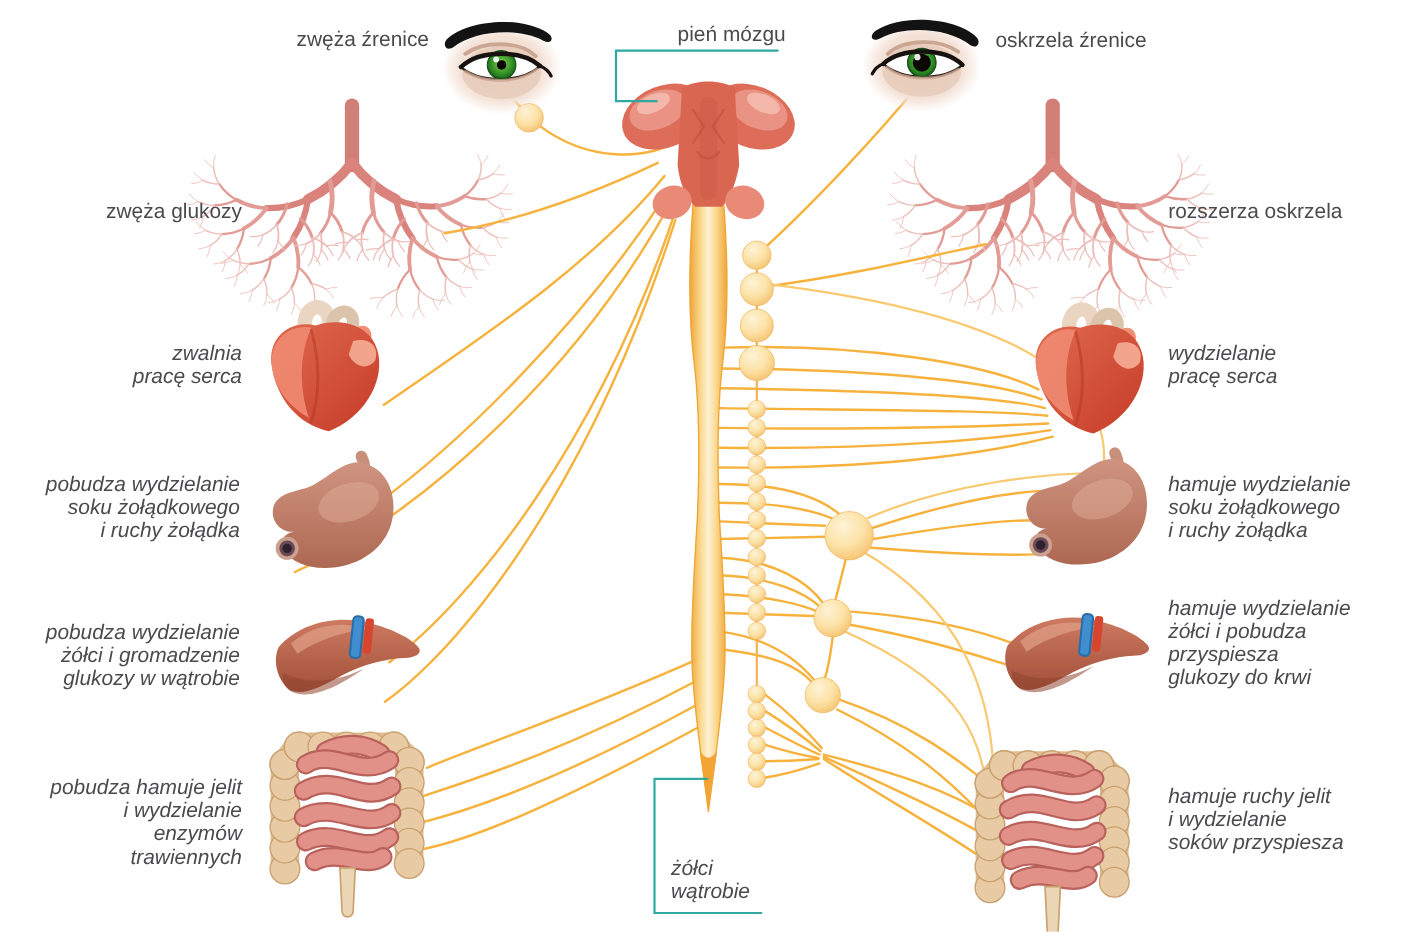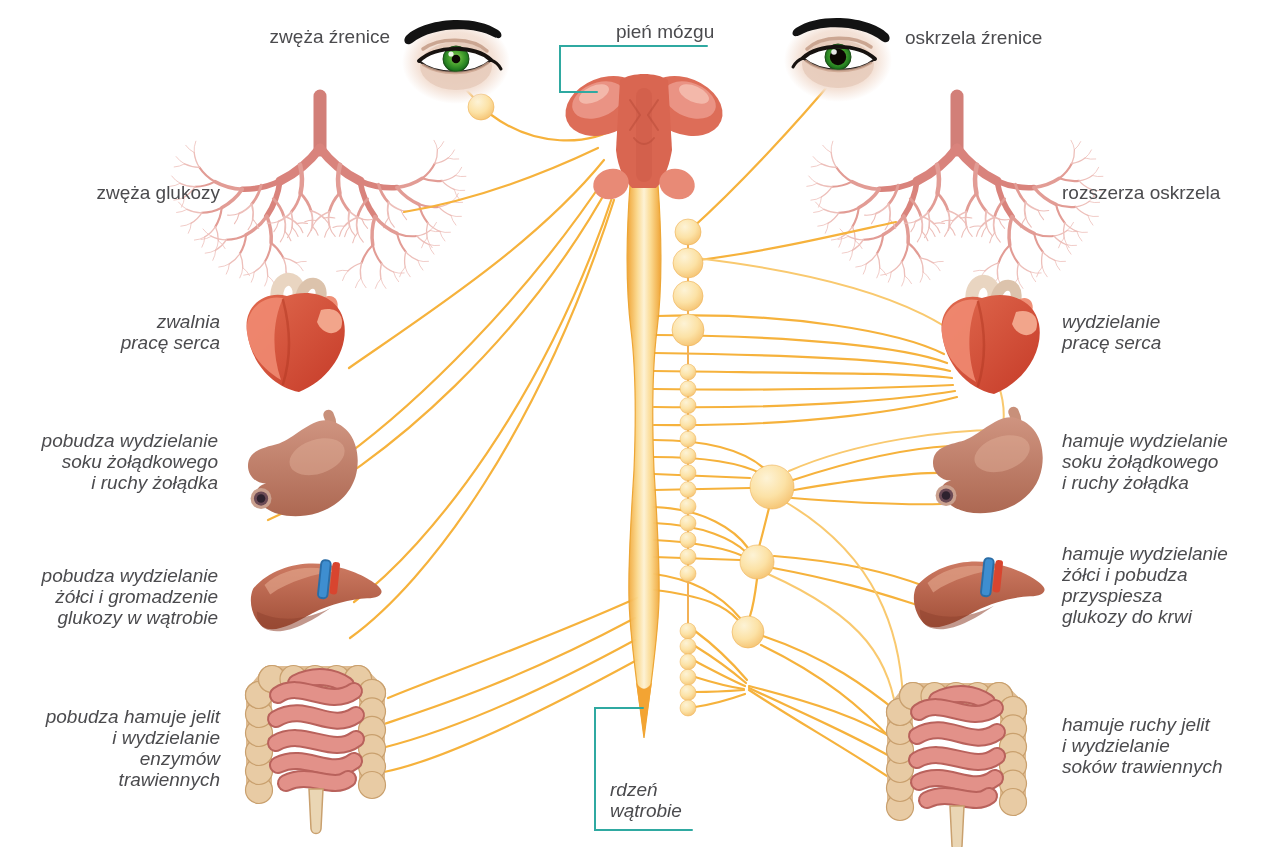--- a/index.html
+++ b/index.html
@@ -713,21 +713,21 @@
 
 <div class="lbl r" style="right:1060px;top:706px">
   <span class="ln">pobudza hamuje jelit</span>
   <span class="ln">i wydzielanie</span>
   <span class="ln">enzymów</span>
   <span class="ln">trawiennych</span>
 </div>
 <div class="lbl" style="left:1062px;top:714px">
   <span class="ln">hamuje ruchy jelit</span>
   <span class="ln">i wydzielanie</span>
-  <span class="ln">soków trawiennych</span>
+  <span class="ln">soków przyspiesza</span>
 </div>
 
 <div class="lbl" style="left:610px;top:779px">
-  <span class="ln">rdzeń</span>
+  <span class="ln">żółci</span>
   <span class="ln">wątrobie</span>
 </div>
 
 </div>
 
 </body></html>

